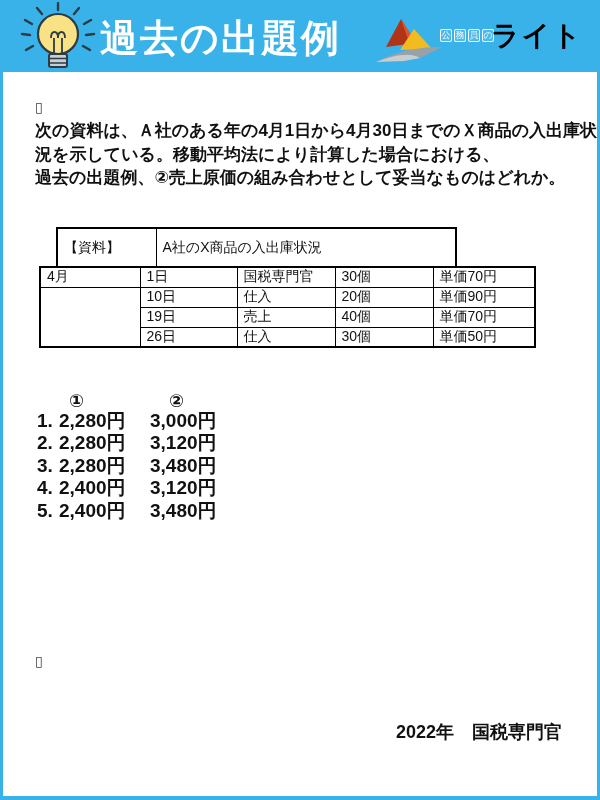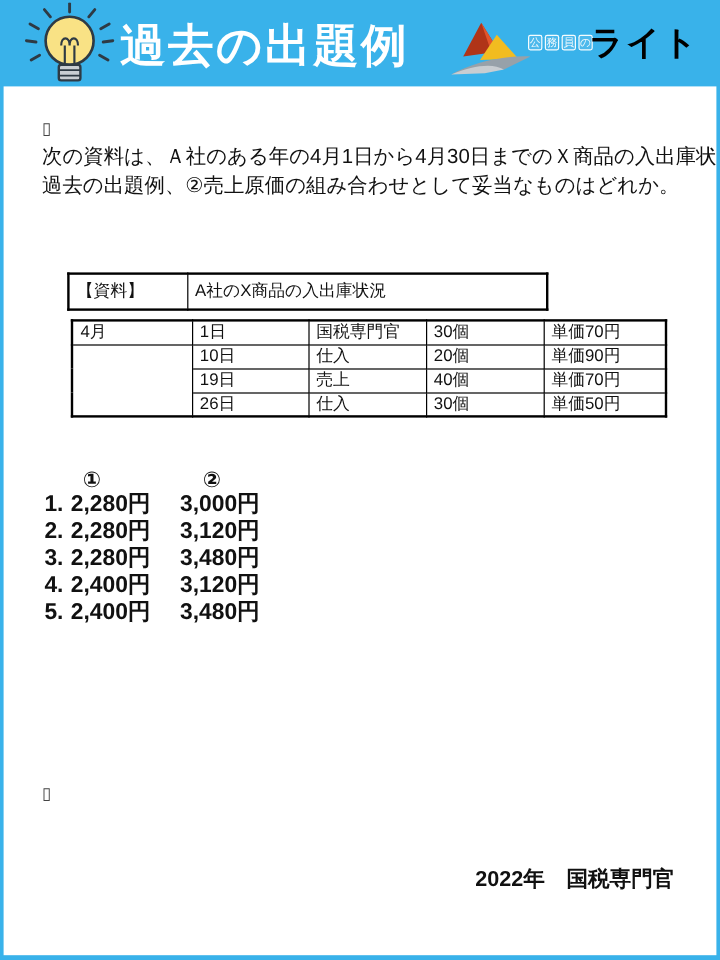--- a/index.html
+++ b/index.html
@@ -68,21 +68,21 @@
     font-size: 14px;
     color: #444;
     line-height: 16px;
   }
   .tofu-1 { left: 32px; top: 27px; }
   .tofu-2 { left: 32px; top: 581px; }
   .question {
     position: absolute;
     left: 32px; top: 47px;
     font-size: 17px;
-    font-weight: 400;
+    font-weight: 700;
     line-height: 23.5px;
   }
   .question-line { white-space: nowrap; }
   
   table {
     border-collapse: collapse;
     table-layout: fixed;
     position: absolute;
     background: #fff;
   }
@@ -90,22 +90,22 @@
   td {
     border: 1px solid #000;
     font-size: 14px;
     font-weight: 400;
     padding: 0 6px;
     vertical-align: middle;
     white-space: nowrap;
     overflow: hidden;
   }
   .source-table { left: 53px; top: 155px; width: 399px; }
-  .source-table td { height: 30px; }
-  .ledger-table { left: 56px; top: 194px; width: 495px; }
+  .source-table td { height: 40px; }
+  .ledger-table { left: 36px; top: 194px; width: 495px; }
   .ledger-table td { height: 20px; }
   
   .choices-header { position: absolute; top: 318px; left: 0; width: 300px; height: 20px; }
   .circled-one, .circled-two {
     position: absolute;
     font-size: 18px; font-weight: 700;
   }
   .circled-one { left: 66px; }
   .circled-two { left: 166px; }
   .choices { position: absolute; left: 34px; top: 338px; }
@@ -172,20 +172,21 @@
       <span class="logo-name">ライト</span>
     </div>
   </div>
 
   <div class="content">
 
     <span class="tofu tofu-1">▯</span>
 
     <div class="question">
       <div class="question-line">次の資料は、Ａ社のある年の4月1日から4月30日までのＸ商品の入出庫状</div>
+      <div class="question-line">況を示している。移動平均法により計算した場合における、</div>
       <div class="question-line">過去の出題例、②売上原価の組み合わせとして妥当なものはどれか。</div>
     </div>
 
     <table class="source-table">
       <colgroup>
           <col style="width:99px">
           <col style="width:300px">
         </colgroup>
       <tbody>
           <tr>

